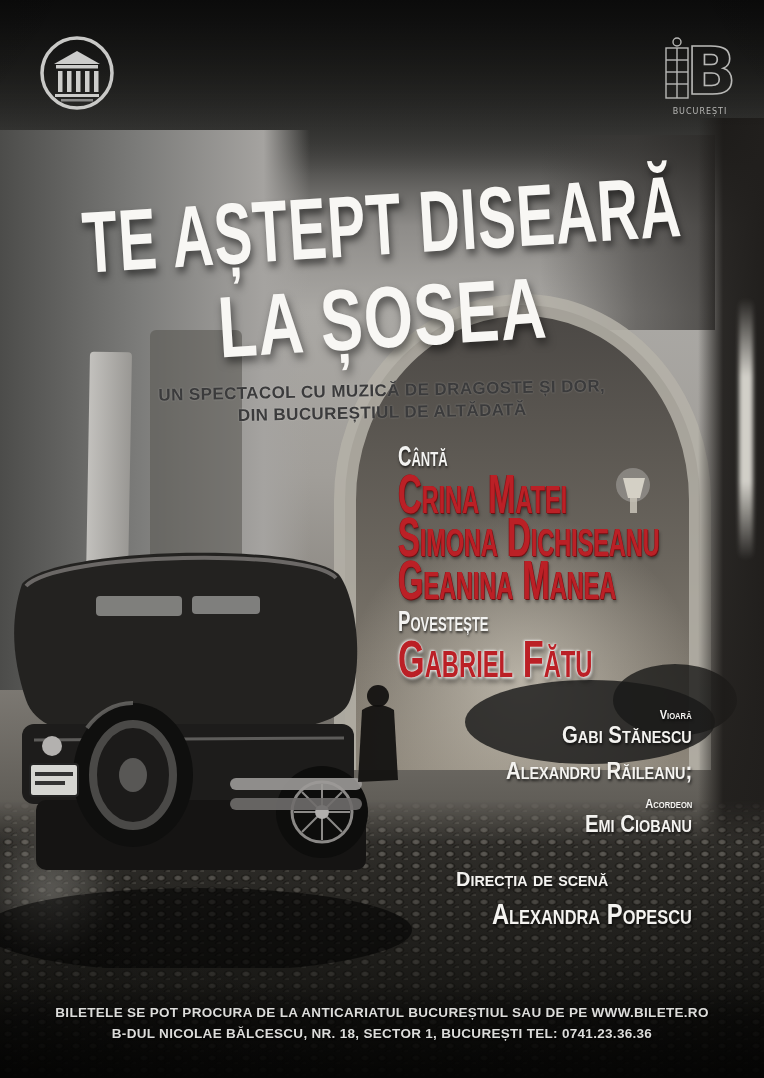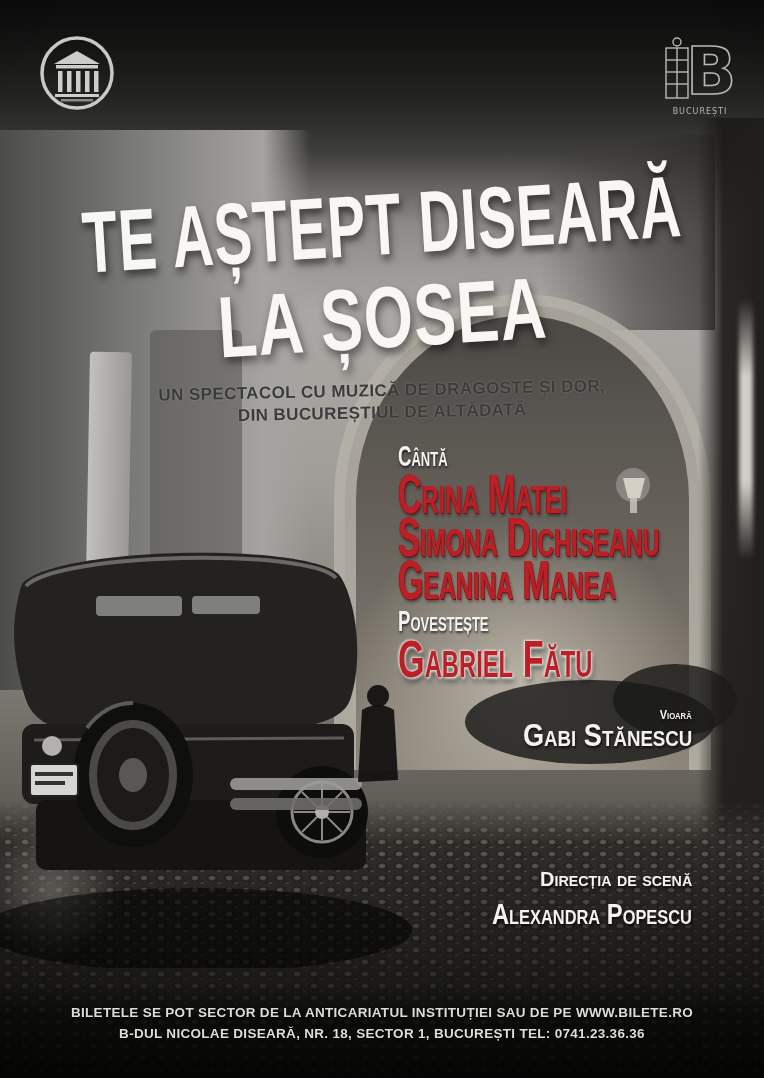--- a/index.html
+++ b/index.html
@@ -73,24 +73,24 @@
   .names{margin-top:4px;}
   .nar-label{margin-top:6px;}
   .nar-name{margin-top:2px;font-size:52px;line-height:46px;}
   .nar-name .cx{transform:scaleX(.66);
     text-shadow:0 0 2px rgba(255,255,255,.9),2px 2px 3px rgba(255,255,255,.6),
       -2px -1px 3px rgba(255,255,255,.6),3px 5px 7px rgba(0,0,0,.45);}
 
   
   .musicians{right:72px;top:706px;text-align:right;white-space:nowrap;color:#f4f3f0;}
   .m-role{font-size:13px;line-height:17px;font-weight:bold;}
-  .m-name{font-size:32px;line-height:24px;font-weight:bold;margin-bottom:12px;}
+  .m-name{font-size:24px;line-height:24px;font-weight:bold;margin-bottom:12px;}
   .cxr{display:inline-block;transform:scaleX(.85);transform-origin:100% 50%;
     text-shadow:1px 2px 3px rgba(0,0,0,.7);}
-  .direction{right:72px;top:868px;text-align:right;white-space:nowrap;color:#f4f3f0;}
+  .direction{right:72px;top:868px;text-align:left;white-space:nowrap;color:#f4f3f0;}
   .d-label{font-size:21px;line-height:21px;font-weight:bold;}
   .d-label .cxr{transform:scaleX(.95);}
   .d-name{font-size:29px;line-height:30px;font-weight:bold;margin-top:10px;}
   .d-name .cxr{transform:scaleX(.82);}
 
   
   .footer{left:0;right:0;bottom:0;height:76px;padding-top:18px;text-align:center;
     color:#dcdcda;font-size:13.5px;font-weight:600;line-height:21px;letter-spacing:.3px;
     background:linear-gradient(180deg,rgba(0,0,0,0) 0%,rgba(0,0,0,.4) 35%,rgba(0,0,0,.55) 100%);
     text-shadow:1px 1px 2px rgba(0,0,0,.8);}
@@ -237,26 +237,31 @@
       <span class="cx">Gabriel Fătu</span>
     </div>
   </div>
 
   <div class="abs musicians">
     <div class="m-item">
       <div class="m-role sc"><span class="cxr">Vioară</span></div>
       <div class="m-name sc"><span class="cxr">Gabi Stănescu</span></div>
     </div>
     <div class="m-item">
+      <div class="m-name sc"><span class="cxr">Alexandru Răileanu;</span></div>
+    </div>
+    <div class="m-item">
+      <div class="m-role sc"><span class="cxr">Acordeon</span></div>
+      <div class="m-name sc"><span class="cxr">Emi Ciobanu</span></div>
     </div>
   </div>
 
   <div class="abs direction">
     <div class="d-label sc"><span class="cxr">Direcția de scenă</span></div>
     <div class="d-name sc"><span class="cxr">Alexandra Popescu</span></div>
   </div>
 
   <div class="abs footer">
-    <div>BILETELE SE POT SECTOR DE LA ANTICARIATUL INSTITUȚIEI SAU DE PE WWW.BILETE.RO</div>
-    <div>B-DUL NICOLAE DISEARĂ, NR. 18, SECTOR 1, BUCUREȘTI TEL: 0741.23.36.36</div>
+    <div>BILETELE SE POT PROCURA DE LA ANTICARIATUL BUCUREȘTIUL SAU DE PE WWW.BILETE.RO</div>
+    <div>B-DUL NICOLAE BĂLCESCU, NR. 18, SECTOR 1, BUCUREȘTI TEL: 0741.23.36.36</div>
   </div>
 
 </div>
 
 </body></html>

